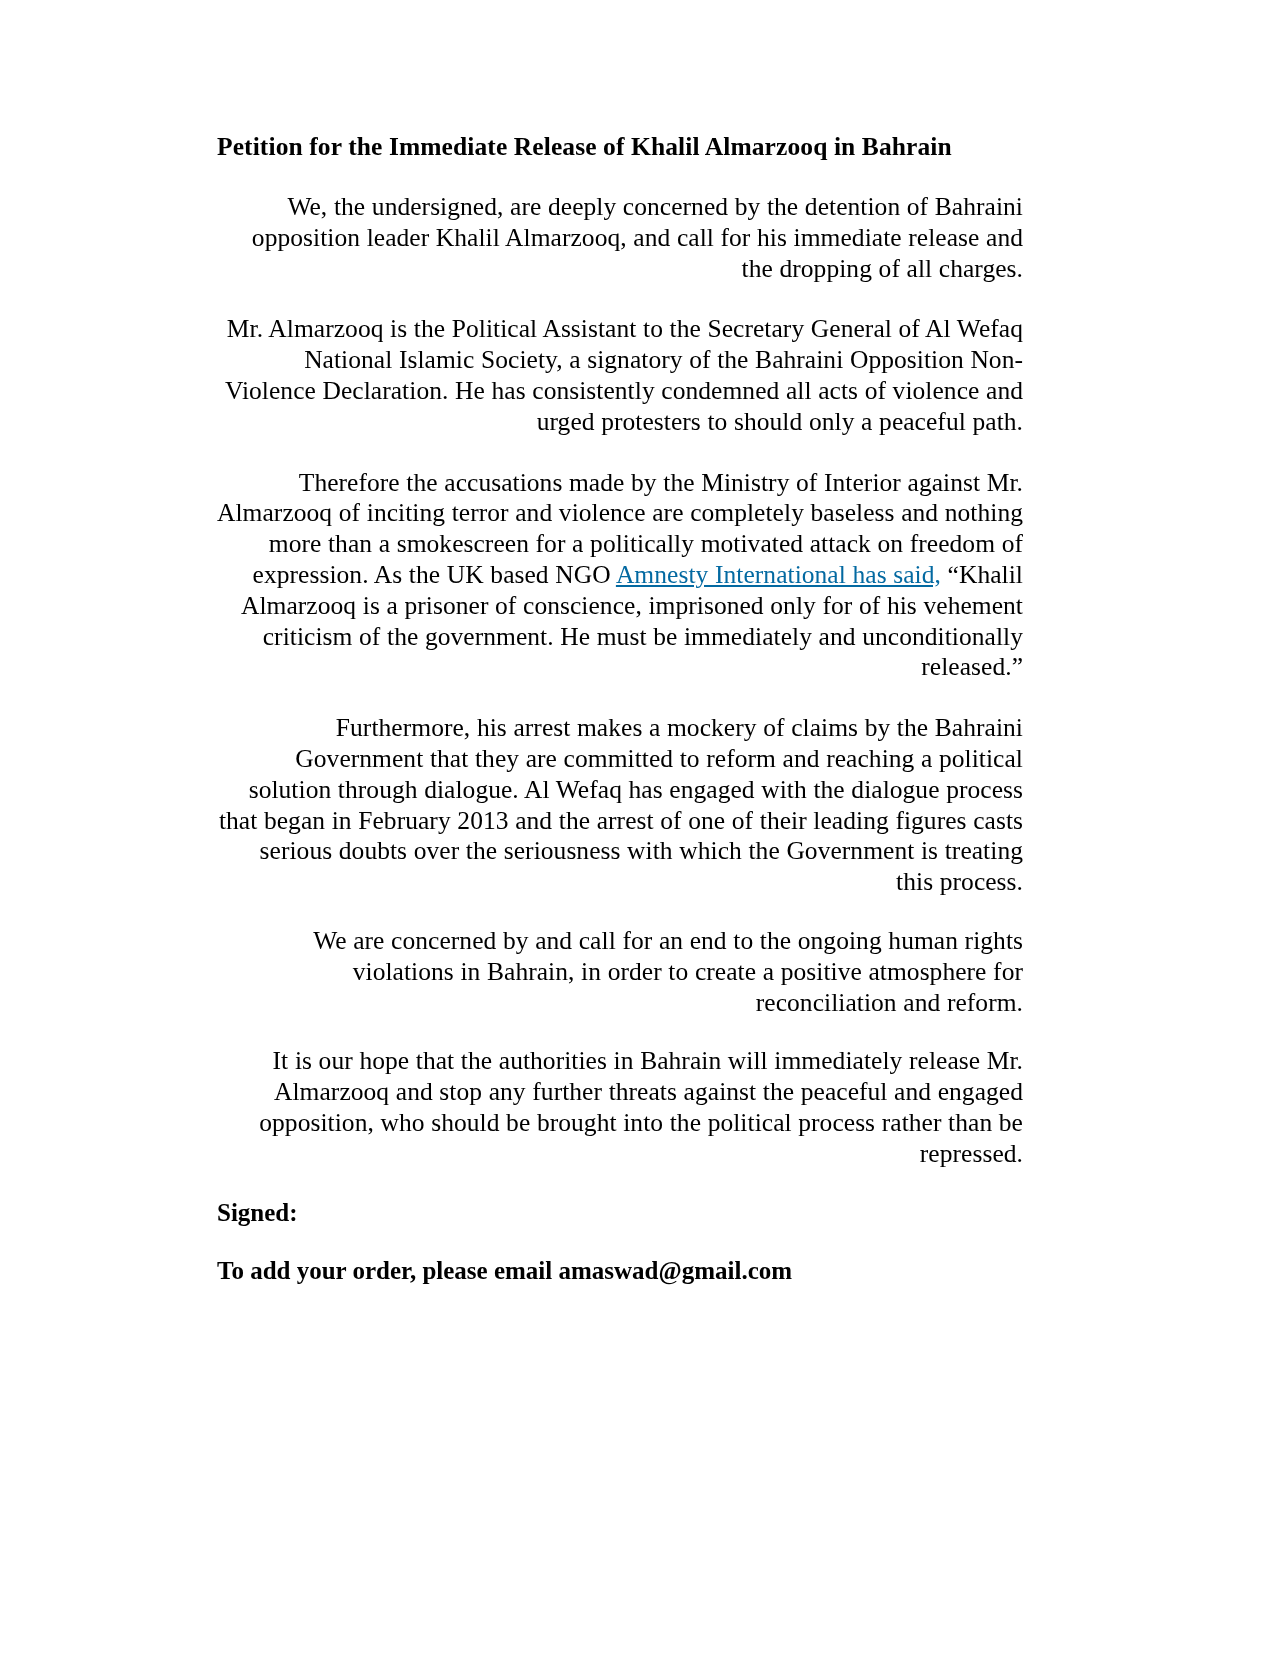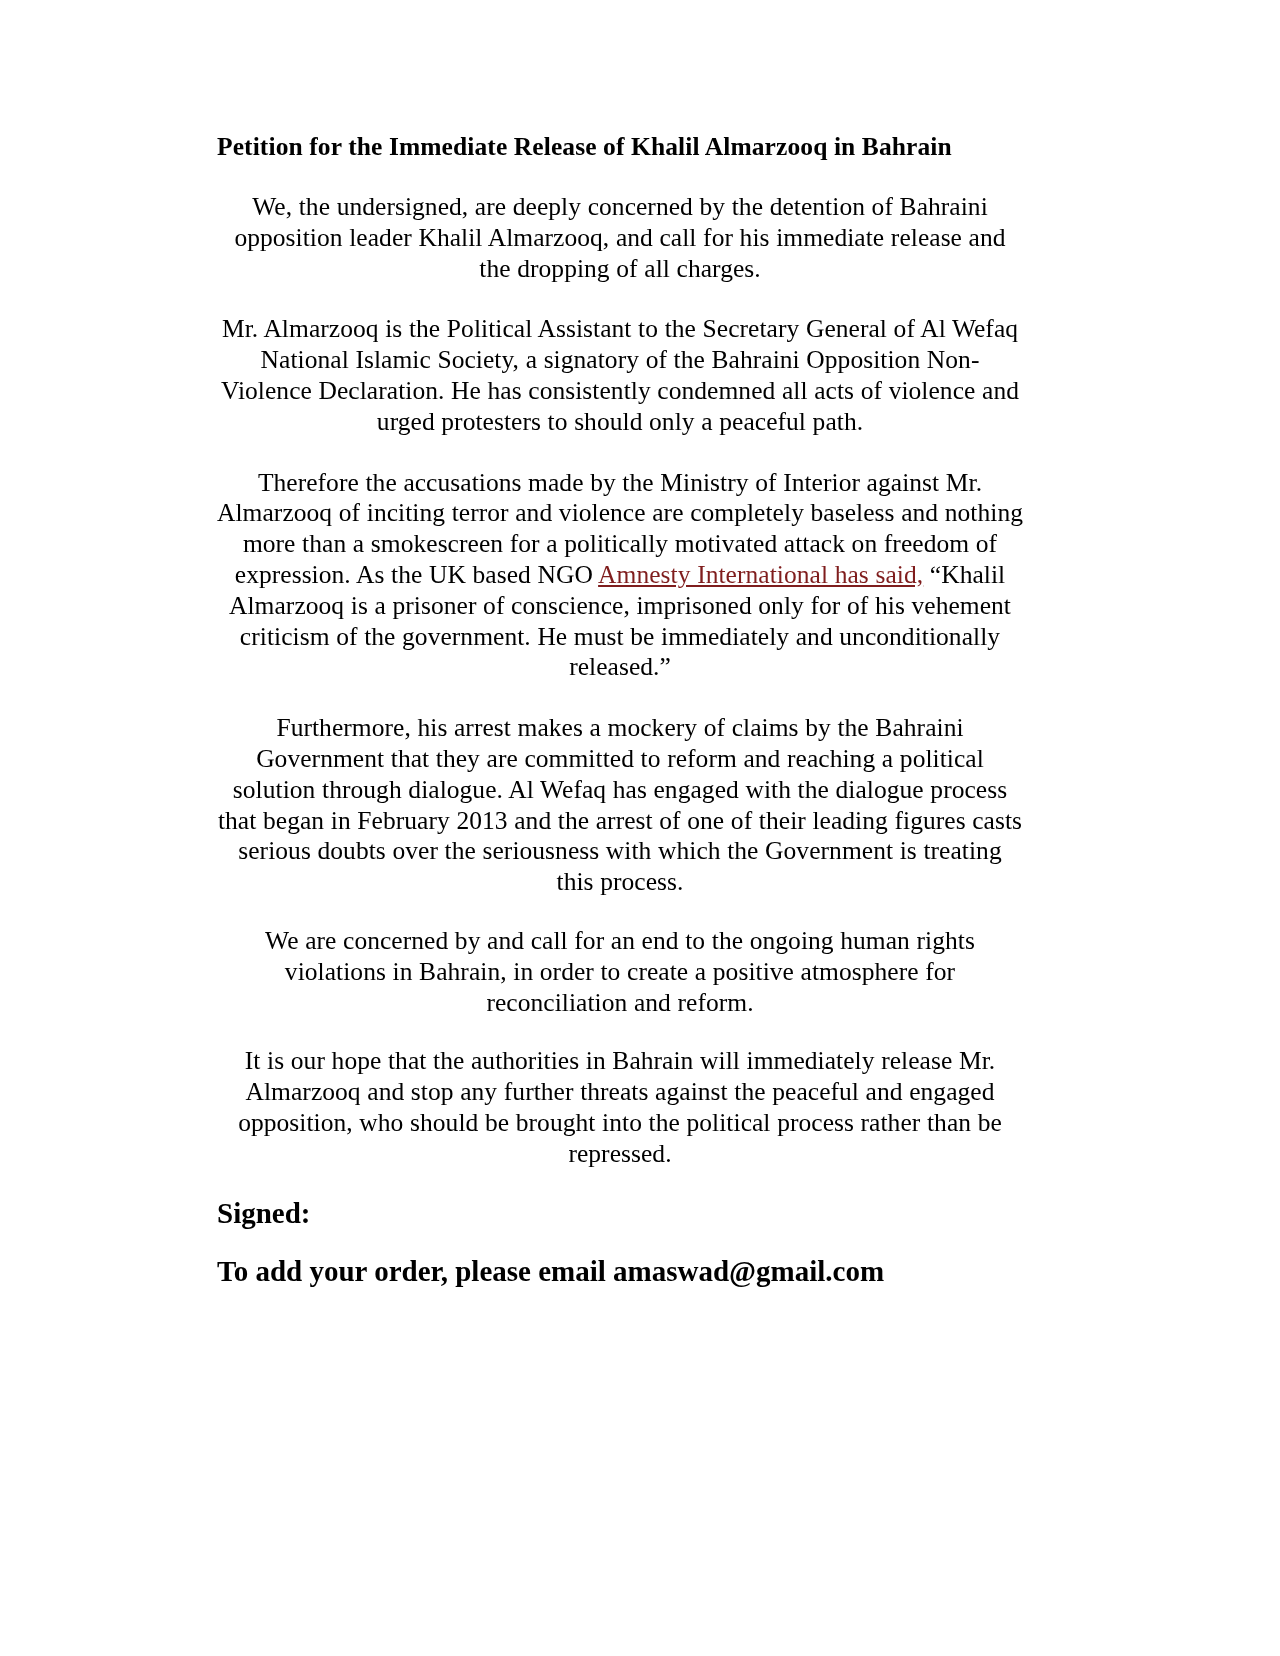--- a/index.html
+++ b/index.html
@@ -33,33 +33,33 @@
     font-size: 25.5px;
     font-weight: bold;
     line-height: 31px;
     margin: 0 0 0 0;
     letter-spacing: 0.1px;
   }
   p.para {
     font-size: 25.5px;
     line-height: 30.8px;
     margin: 0;
-    text-align: center;
+    text-align: right;
     letter-spacing: 0.05px;
     word-spacing: 0.2px;
   }
   .gap-lg { height: 30px; }
   .gap-md { height: 30px; }
   .gap-sm { height: 28px; }
   .doc-link {
-    color: #7f1d1d;
+    color: #0369a1;
     text-underline-offset: 2px;
   }
   .bold-line {
-    font-size: 29px;
+    font-size: 25px;
     line-height: 30.8px;
     font-weight: bold;
     margin: 0;
   }
 </style>
 </head>
 <body>
 
 <div class="page">
   <div class="doc-body">

